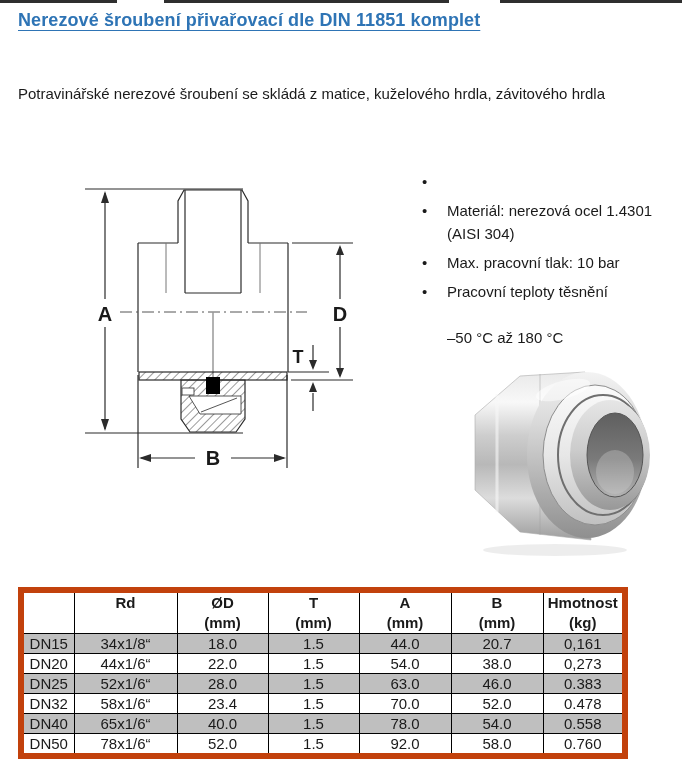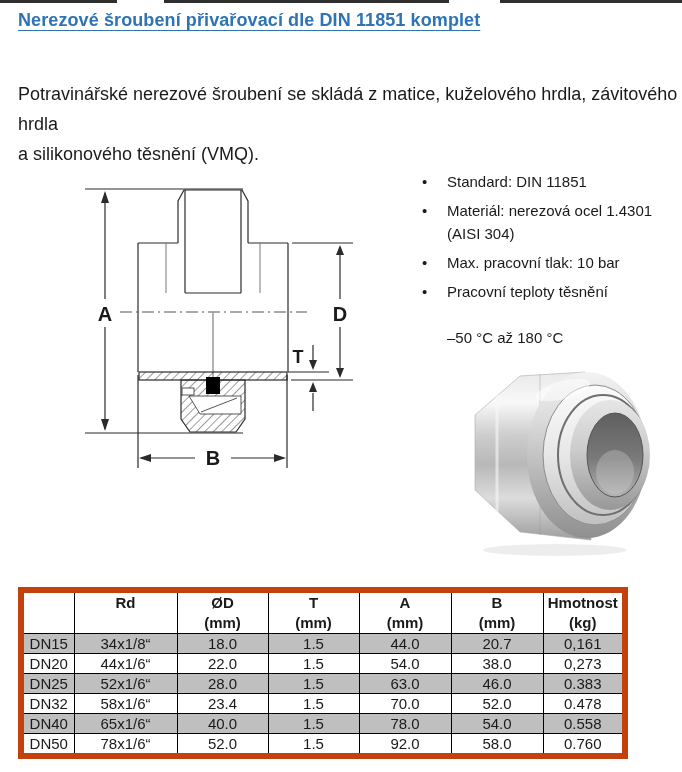--- a/index.html
+++ b/index.html
@@ -21,21 +21,21 @@
       #2f2f2f 500px 682px);
   }
   .title{
     position:absolute;left:18px;top:10px;margin:0;
     font-size:18px;font-weight:bold;color:var(--title-blue);
     text-decoration:underline;text-underline-offset:4px;
     letter-spacing:0.1px;white-space:nowrap;
   }
   .intro{
     position:absolute;left:18px;top:79px;width:662px;margin:0;
-    font-size:18px;line-height:30px;
+    font-size:15px;line-height:30px;
   }
   .drawing{position:absolute;left:55px;top:165px;width:320px;height:330px;}
   .specs{
     position:absolute;left:420px;top:170px;width:262px;
     margin:0;padding:0;list-style:none;font-size:15px;line-height:23px;
   }
   .spec-item{display:flex;margin:0 0 6px 0;}
   .dot{width:27px;flex:0 0 27px;padding-left:2px;}
   .photo{position:absolute;left:445px;top:360px;width:230px;height:200px;}
   table.dims{
@@ -56,21 +56,21 @@
 </style>
 </head>
 <body>
 
 <div class="page">
 
   <div class="artifact"></div>
 
   <h1 class="title">Nerezové šroubení přivařovací dle DIN 11851 komplet</h1>
 
-  <p class="intro"><span>Potravinářské nerezové šroubení se skládá z matice, kuželového hrdla, závitového hrdla</span><br><span>a silikonového těsnění (VMQ).</span></p>
+  <p class="intro"><span>Potravinářské nerezové šroubení se skládá z matice, kuželového hrdla, závitového hrdla</span><br></p>
 
   <svg class="drawing" viewBox="0 0 320 330">
     <defs>
       <pattern id="hatch" width="6" height="6" patternUnits="userSpaceOnUse" patternTransform="rotate(45)">
         <line x1="0" y1="0" x2="0" y2="6" stroke="#3a3a3a" stroke-width="1"></line>
       </pattern>
     </defs>
     <g stroke="#2b2b2b" stroke-width="1.2" fill="none">
 
       <line x1="30" y1="24" x2="188" y2="24"></line>
@@ -127,21 +127,20 @@
     </g>
     <text x="50" y="156" text-anchor="middle" font-size="20" font-weight="600" fill="#1a1a1a">A</text>
     <text x="285" y="156" text-anchor="middle" font-size="20" font-weight="600" fill="#1a1a1a">D</text>
     <text x="243" y="198" text-anchor="middle" font-size="18" font-weight="600" fill="#1a1a1a">T</text>
     <text x="158" y="300" text-anchor="middle" font-size="20" font-weight="600" fill="#1a1a1a">B</text>
   </svg>
 
   <ul class="specs">
     <li class="spec-item">
       <span class="dot">•</span>
-      <span class="spec-text"><span>Standard: DIN 11851</span></span>
     </li>
     <li class="spec-item">
       <span class="dot">•</span>
       <span class="spec-text"><span>Materiál: nerezová ocel 1.4301</span><br><span>(AISI 304)</span></span>
     </li>
     <li class="spec-item">
       <span class="dot">•</span>
       <span class="spec-text"><span>Max. pracovní tlak: 10 bar</span></span>
     </li>
     <li class="spec-item">

